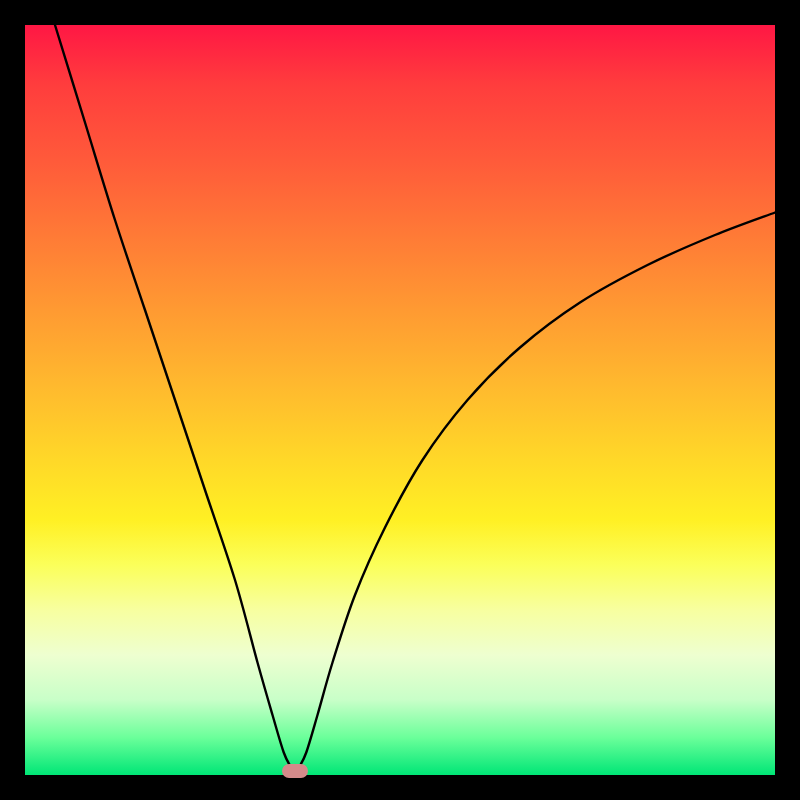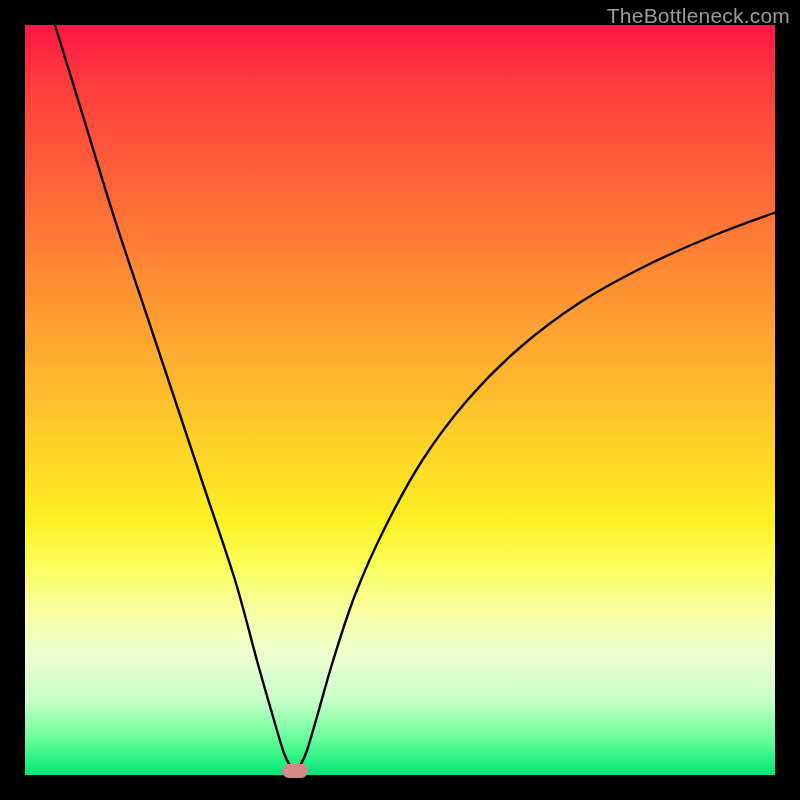--- a/index.html
+++ b/index.html
@@ -67,21 +67,20 @@
     height: 14px;
     background: #d48a8a;
     border-radius: 8px;
   }
 </style>
 </head>
 <body>
 
 <div class="frame">
 
-  <div class="watermark">TheBottleneck.com</div>
 
   <div class="plot-area">
     <svg class="curve" viewBox="0 0 750 750" preserveAspectRatio="none">
       <path id="curve-path" d="M 30.00 0.00 C 35.00 16.25, 50.00 65.00, 60.00 97.50 C 70.00 130.00, 80.00 163.75, 90.00 195.00 C 100.00 226.25, 110.00 255.00, 120.00 285.00 C 130.00 315.00, 140.00 345.00, 150.00 375.00 C 160.00 405.00, 170.00 435.00, 180.00 465.00 C 190.00 495.00, 201.25 526.25, 210.00 555.00 C 218.75 583.75, 226.25 615.00, 232.50 637.50 C 238.75 660.00, 243.13 675.00, 247.50 690.00 C 251.88 705.00, 255.63 718.75, 258.75 727.50 C 261.88 736.25, 264.38 739.38, 266.25 742.50 C 268.13 745.63, 268.75 746.25, 270.00 746.25 C 271.25 746.25, 271.88 745.63, 273.75 742.50 C 275.63 739.38, 278.13 736.25, 281.25 727.50 C 284.38 718.75, 288.13 705.00, 292.50 690.00 C 296.88 675.00, 301.25 657.50, 307.50 637.50 C 313.75 617.50, 321.25 592.50, 330.00 570.00 C 338.75 547.50, 348.75 525.00, 360.00 502.50 C 371.25 480.00, 383.75 456.25, 397.50 435.00 C 411.25 413.75, 426.25 393.75, 442.50 375.00 C 458.75 356.25, 476.25 338.75, 495.00 322.50 C 513.75 306.25, 533.75 291.25, 555.00 277.50 C 576.25 263.75, 600.00 251.25, 622.50 240.00 C 645.00 228.75, 668.75 218.75, 690.00 210.00 C 711.25 201.25, 740.00 191.25, 750.00 187.50" stroke="#000" stroke-width="2.4" fill="none" stroke-linecap="round" stroke-linejoin="round"></path>
     </svg>
     <div id="marker" class="marker" style="background: rgb(212, 138, 138); left: 257px; top: 739.25px;"></div>
   </div>
 
 </div>
 

